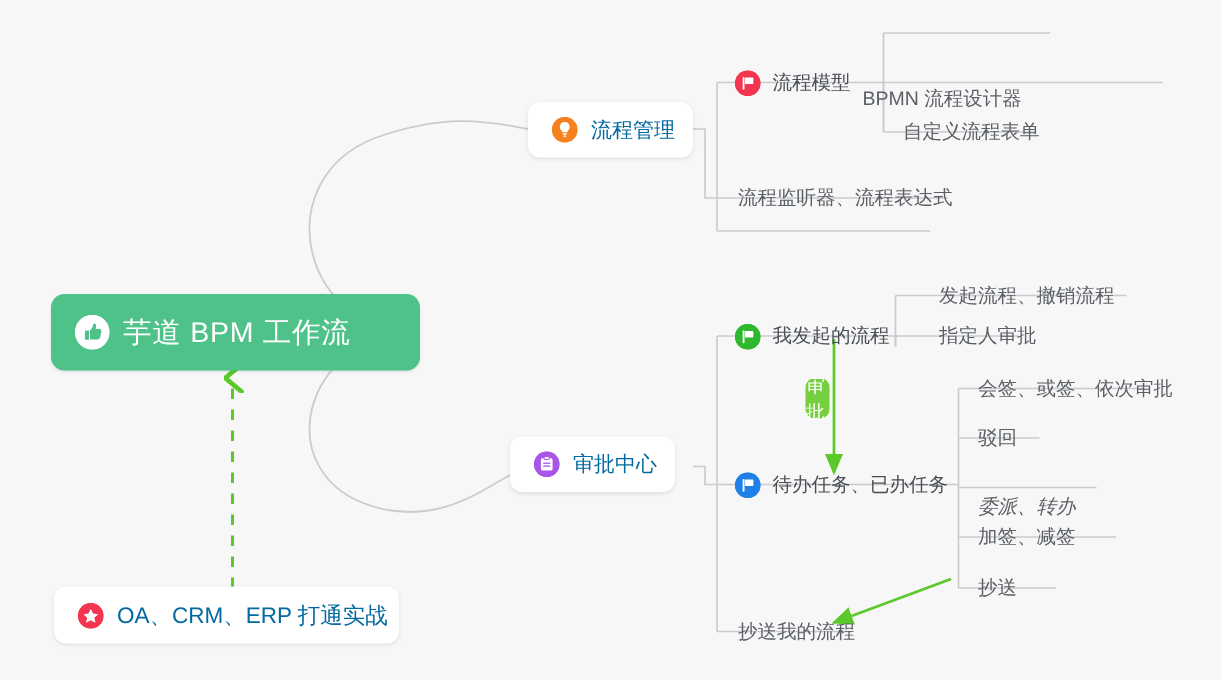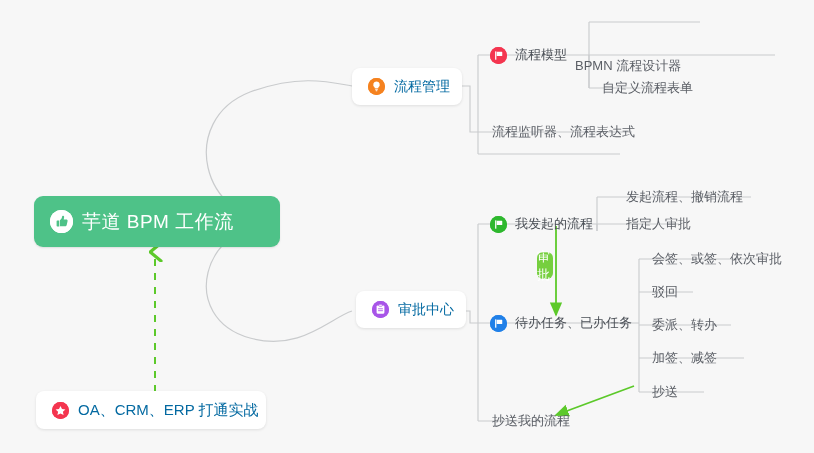--- a/index.html
+++ b/index.html
@@ -50,21 +50,21 @@
     padding: 0 16px;
     box-shadow: 0 1px 3px rgba(0,0,0,0.10);
     white-space: nowrap;
   }
   .card .card-label {
     color: #0369a1;
     font-size: 14px;
     margin-left: 9px;
   }
   #branch-flow  { left: 352px; top: 68px;  width: 110px; height: 37px; }
-  #branch-appr  { left: 356px; top: 291px; width: 110px; height: 37px; text-align: right; }
+  #branch-appr  { left: 340px; top: 291px; width: 110px; height: 37px; text-align: right; }
   #note-oa      { left: 36px;  top: 391px; width: 230px; height: 38px; }
   #note-oa .card-label { font-size: 15px; }
 
   
   .leaf {
     position: absolute;
     display: flex; align-items: center;
     white-space: nowrap;
     color: #5b5f66;
     font-size: 13px;
@@ -257,21 +257,21 @@
   <div class="leaf" style="left:626px; top:211px;">
     <span class="leaf-label">指定人审批</span>
   </div>
 
   <div class="leaf" style="left:652px; top:246px;">
     <span class="leaf-label">会签、或签、依次审批</span>
   </div>
   <div class="leaf" style="left:652px; top:279px;">
     <span class="leaf-label">驳回</span>
   </div>
-  <div class="leaf" style="left:652px; top:312px;">
+  <div class="leaf" style="left:652px; top:325px;font-style:italic;">
     <span class="leaf-label">委派、转办</span>
   </div>
   <div class="leaf" style="left:652px; top:345px;">
     <span class="leaf-label">加签、减签</span>
   </div>
   <div class="leaf" style="left:652px; top:379px;">
     <span class="leaf-label">抄送</span>
   </div>
 
   <div class="tag">

